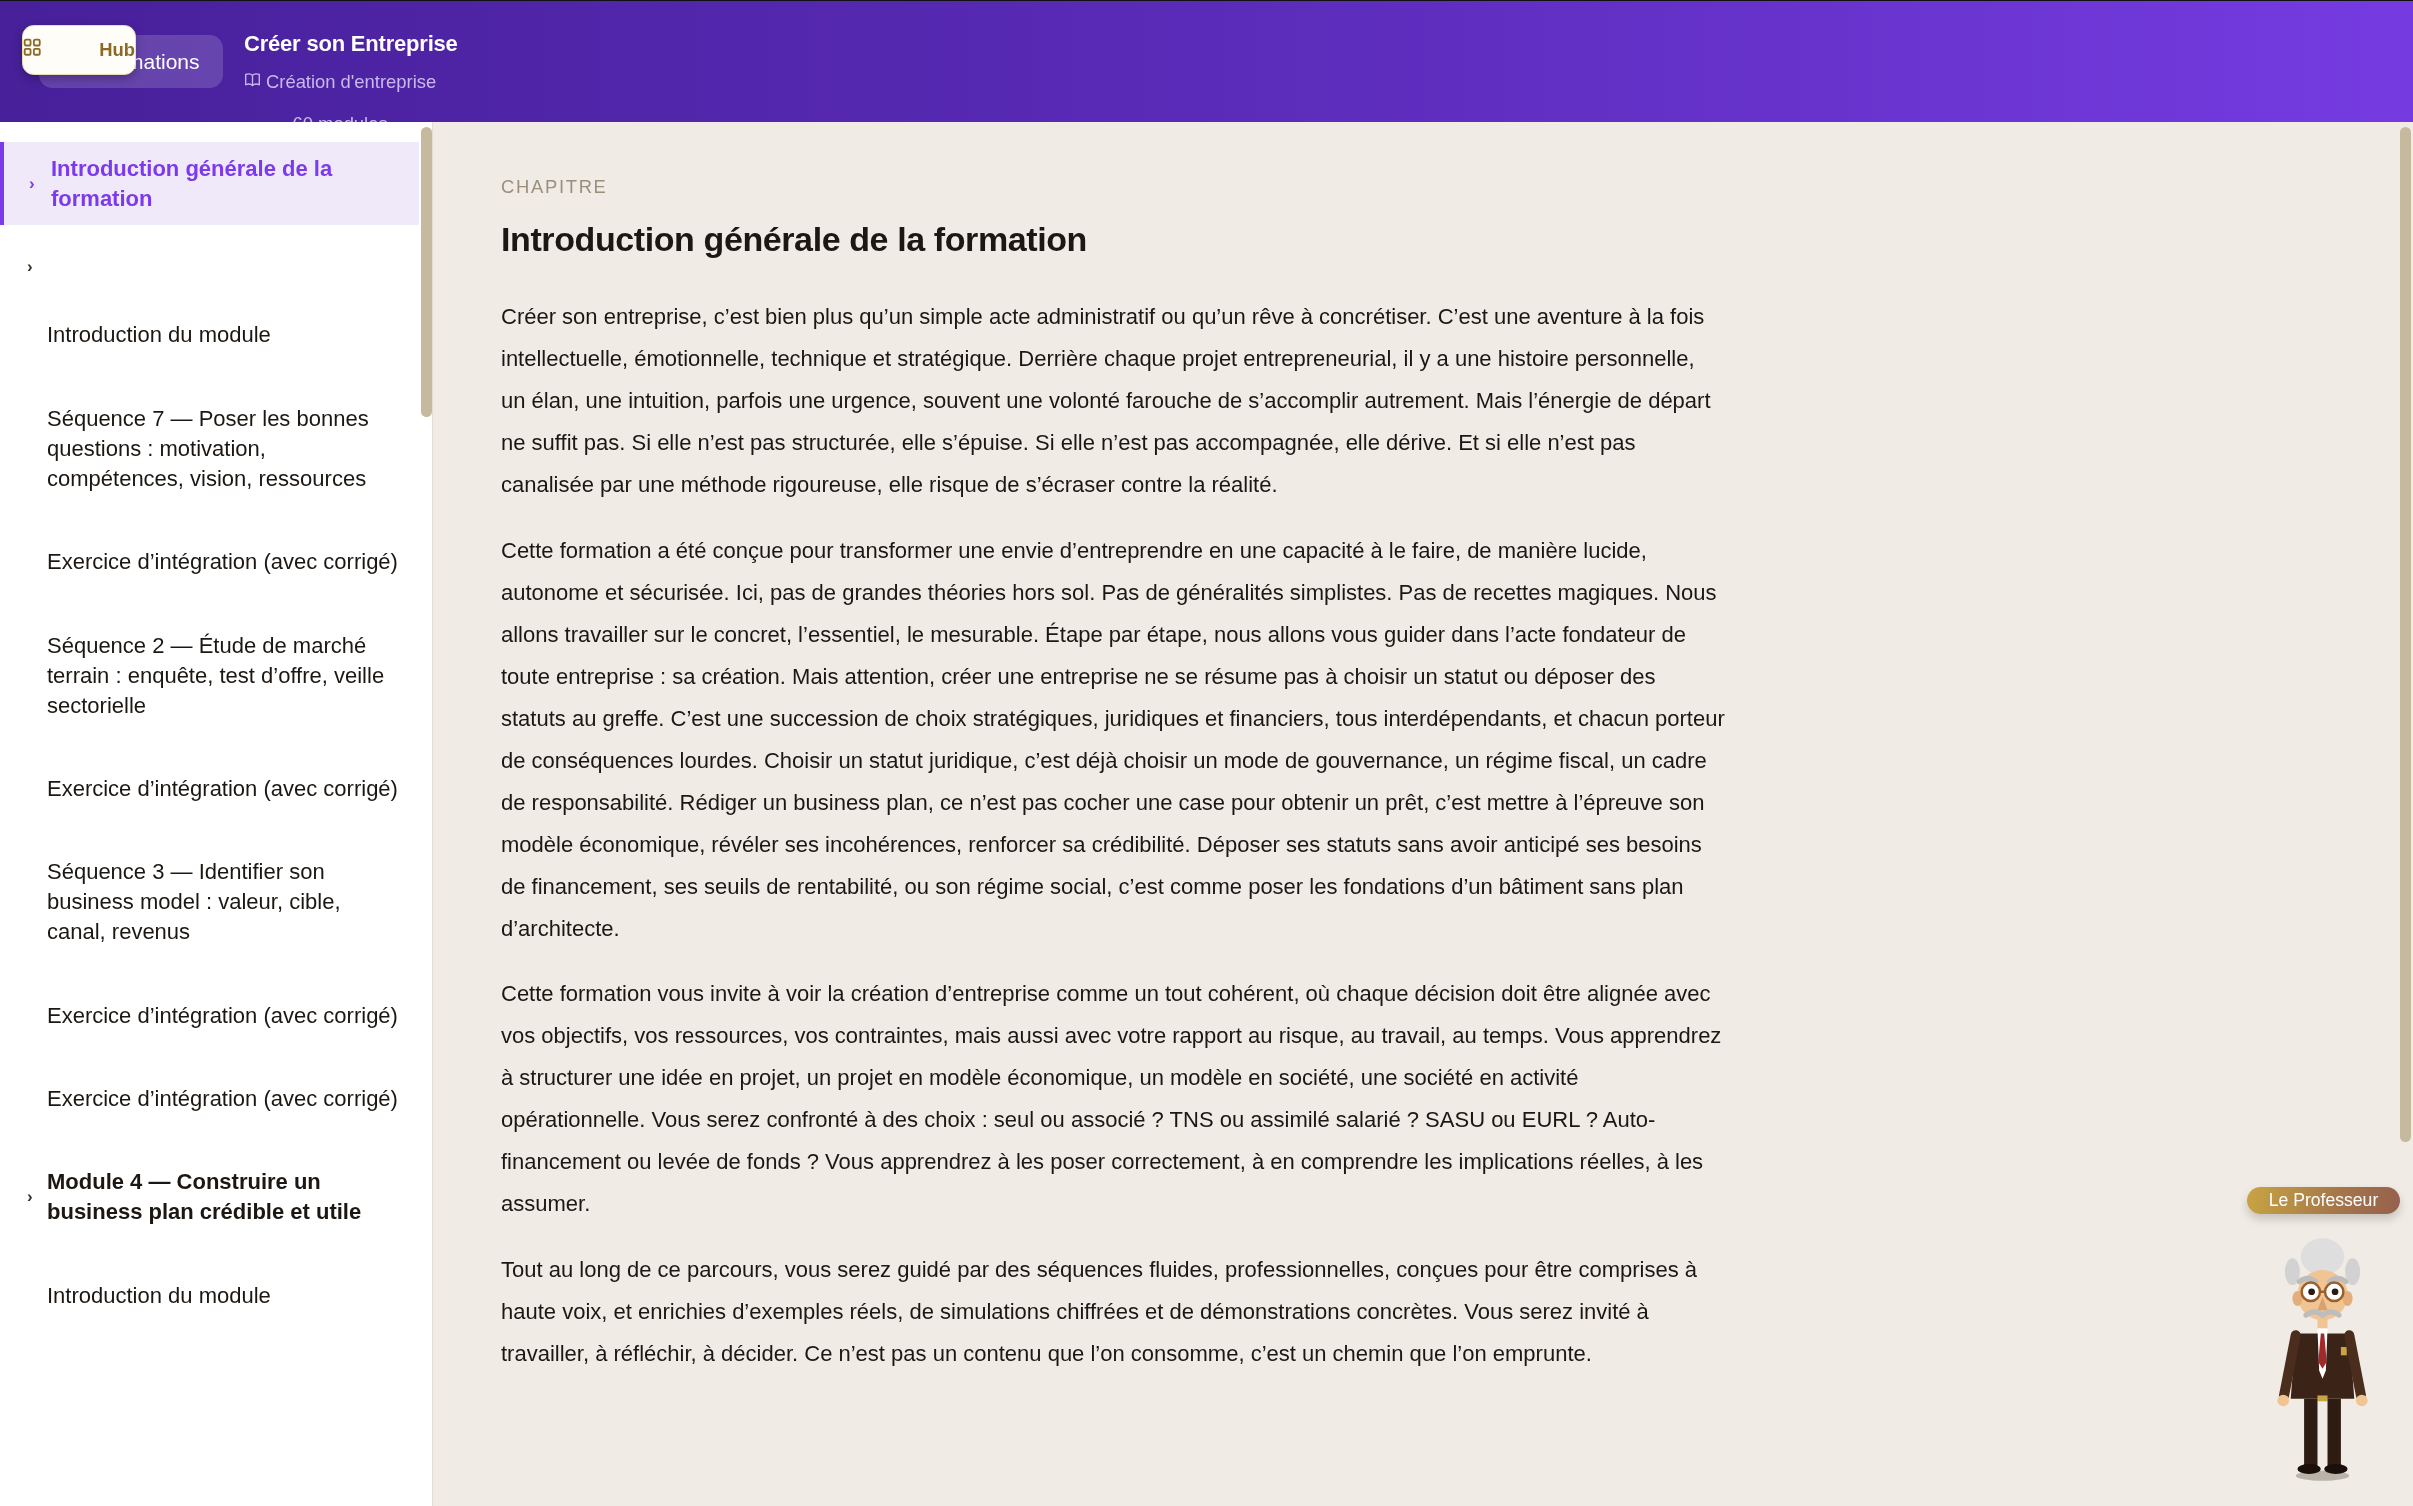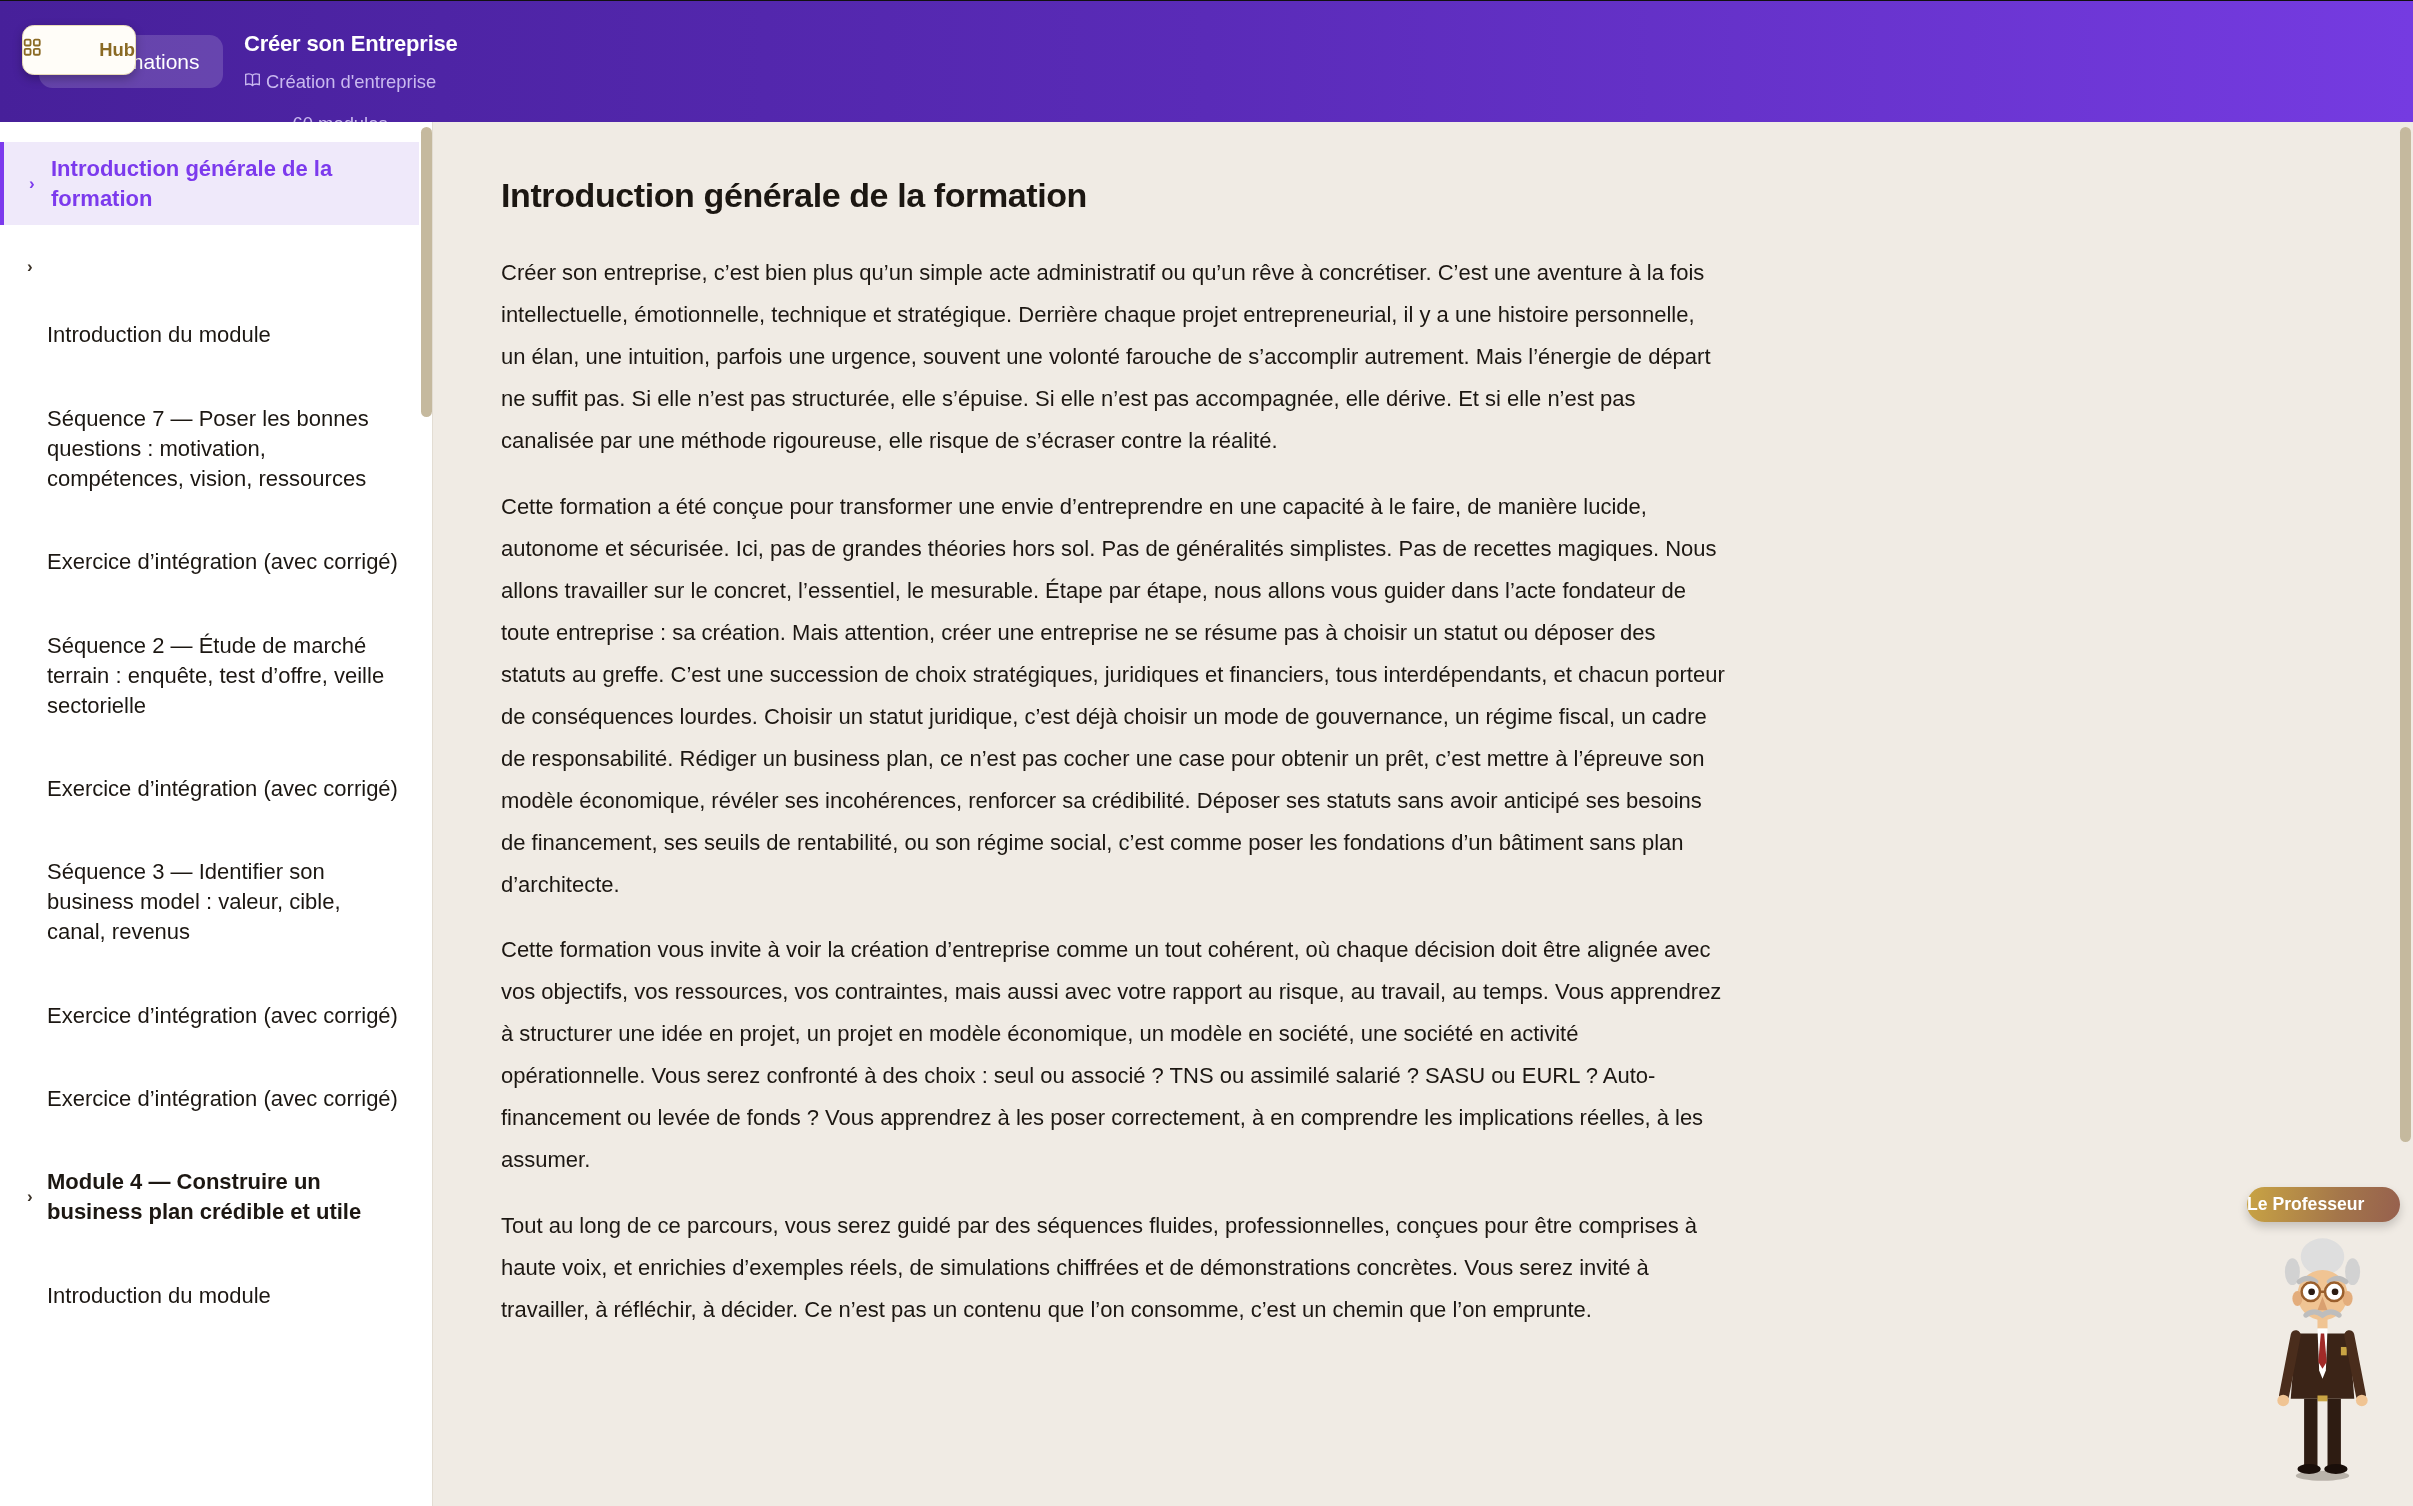--- a/index.html
+++ b/index.html
@@ -33,23 +33,23 @@
 
   
   .main { position: absolute; left: 434px; top: 122px; width: 1979px; height: 1384px; overflow: hidden; background: #f0ebe4; }
   .content { position: absolute; left: 67px; top: 54px; width: 1224px; }
   .eyebrow { font-size: 18.4px; letter-spacing: 1.7px; color: #9a8f7d; margin-bottom: 22px; }
   .title { font-size: 34px; font-weight: 700; color: #1c1712; letter-spacing: -0.4px; margin-bottom: 37px; }
   .para { font-size: 22px; line-height: 42px; color: #1c1712; margin-bottom: 23.5px; }
   .main-scroll { position: absolute; right: 1.7px; top: 5px; width: 11px; height: 1015px; border-radius: 5.9px; background: #c5b99e; }
 
   
-  .prof-badge { position: absolute; left: 2247px; top: 1187px; width: 153px; height: 35px; border-radius: 17.6px;
+  .prof-badge { position: absolute; left: 2247px; top: 1187px; width: 153px; height: 27px; border-radius: 17.6px;
     background: linear-gradient(100deg, #c9a444 0%, #a4764a 60%, #96604e 100%);
-    color: #fff; font-weight: 700; font-size: 17.6px; display: flex; align-items: center; justify-content: flex-start;
+    color: #fff; font-weight: 400; font-size: 17.6px; display: flex; align-items: center; justify-content: center;
     box-shadow: 0 5px 10px rgba(0,0,0,0.18); }
   .prof-figure { position: absolute; left: 2274px; top: 1231px; width: 97px; height: 252px; }
 </style>
 </head>
 <body>
 
 <header class="header">
   <div class="back-btn">
     <span>Formations</span>
   </div>
@@ -101,20 +101,21 @@
       <span>Module 4 — Construire un business plan crédible et utile</span>
     </div>
     <div class="sb-item gap"><span>Introduction du module</span></div>
 
   </div>
   <div class="sb-scroll"></div>
 </nav>
 
 <main class="main">
   <article class="content">
+    <div class="eyebrow">CHAPITRE</div>
     <h1 class="title">Introduction générale de la formation</h1>
     <p class="para">Créer son entreprise, c’est bien plus qu’un simple acte administratif ou qu’un rêve à concrétiser. C’est une aventure à la fois intellectuelle, émotionnelle, technique et stratégique. Derrière chaque projet entrepreneurial, il y a une histoire personnelle, un élan, une intuition, parfois une urgence, souvent une volonté farouche de s’accomplir autrement. Mais l’énergie de départ ne suffit pas. Si elle n’est pas structurée, elle s’épuise. Si elle n’est pas accompagnée, elle dérive. Et si elle n’est pas canalisée par une méthode rigoureuse, elle risque de s’écraser contre la réalité.</p>
     <p class="para">Cette formation a été conçue pour transformer une envie d’entreprendre en une capacité à le faire, de manière lucide, autonome et sécurisée. Ici, pas de grandes théories hors sol. Pas de généralités simplistes. Pas de recettes magiques. Nous allons travailler sur le concret, l’essentiel, le mesurable. Étape par étape, nous allons vous guider dans l’acte fondateur de toute entreprise : sa création. Mais attention, créer une entreprise ne se résume pas à choisir un statut ou déposer des statuts au greffe. C’est une succession de choix stratégiques, juridiques et financiers, tous interdépendants, et chacun porteur de conséquences lourdes. Choisir un statut juridique, c’est déjà choisir un mode de gouvernance, un régime fiscal, un cadre de responsabilité. Rédiger un business plan, ce n’est pas cocher une case pour obtenir un prêt, c’est mettre à l’épreuve son modèle économique, révéler ses incohérences, renforcer sa crédibilité. Déposer ses statuts sans avoir anticipé ses besoins de financement, ses seuils de rentabilité, ou son régime social, c’est comme poser les fondations d’un bâtiment sans plan d’architecte.</p>
     <p class="para">Cette formation vous invite à voir la création d’entreprise comme un tout cohérent, où chaque décision doit être alignée avec vos objectifs, vos ressources, vos contraintes, mais aussi avec votre rapport au risque, au travail, au temps. Vous apprendrez à structurer une idée en projet, un projet en modèle économique, un modèle en société, une société en activité opérationnelle. Vous serez confronté à des choix : seul ou associé ? TNS ou assimilé salarié ? SASU ou EURL ? Auto-financement ou levée de fonds ? Vous apprendrez à les poser correctement, à en comprendre les implications réelles, à les assumer.</p>
     <p class="para">Tout au long de ce parcours, vous serez guidé par des séquences fluides, professionnelles, conçues pour être comprises à haute voix, et enrichies d’exemples réels, de simulations chiffrées et de démonstrations concrètes. Vous serez invité à travailler, à réfléchir, à décider. Ce n’est pas un contenu que l’on consomme, c’est un chemin que l’on emprunte.</p>
   </article>
   <div class="main-scroll"></div>
 </main>
 
 <div class="prof-badge">

